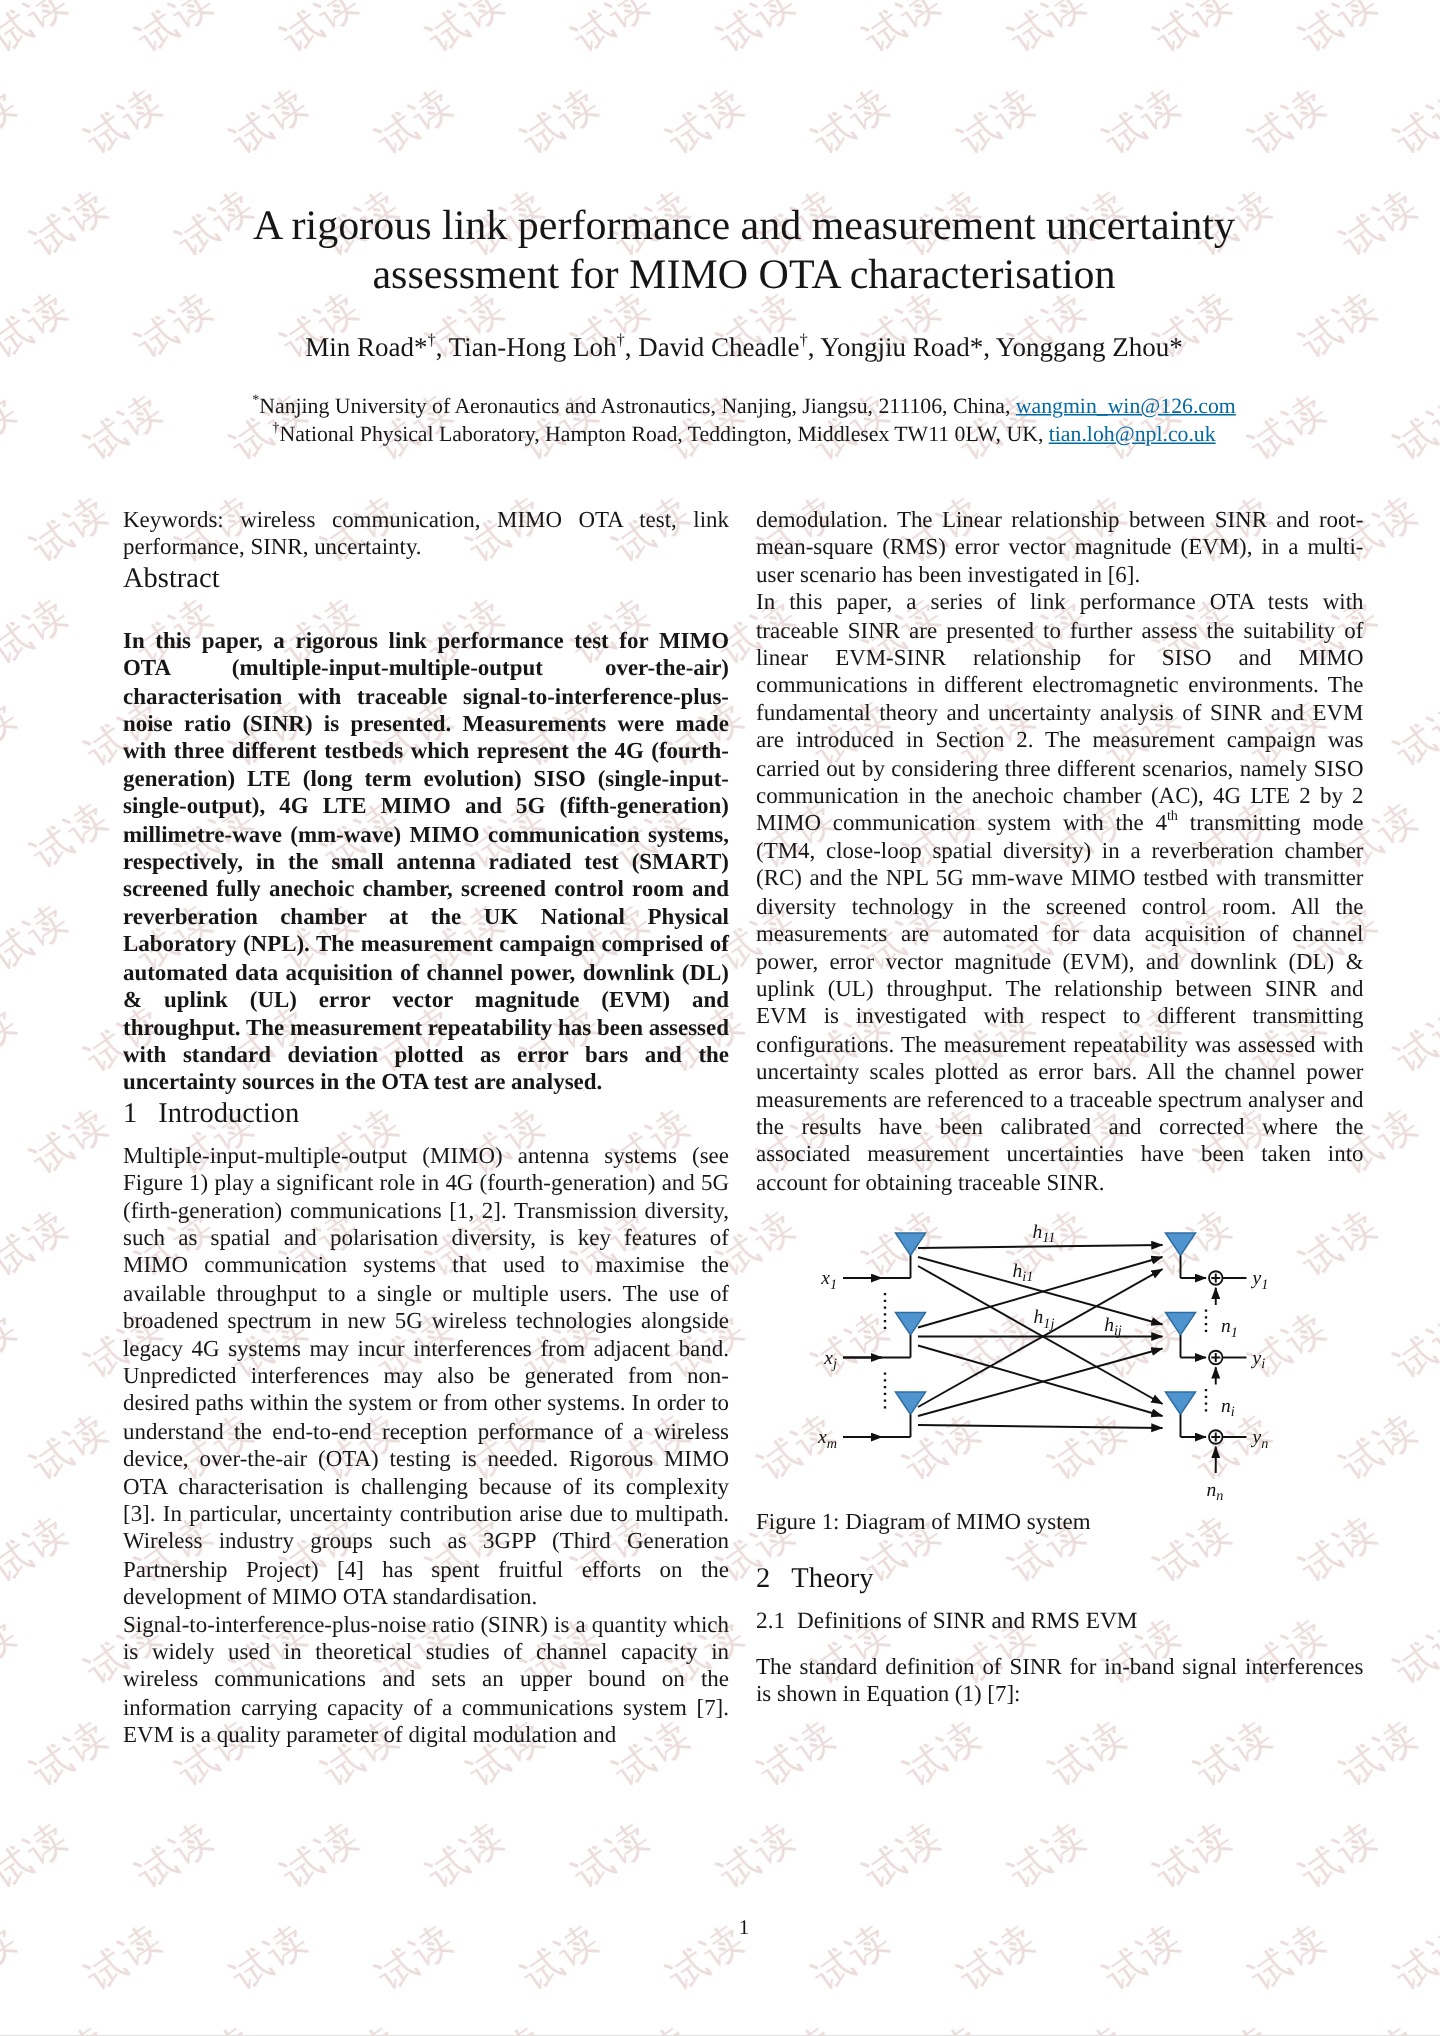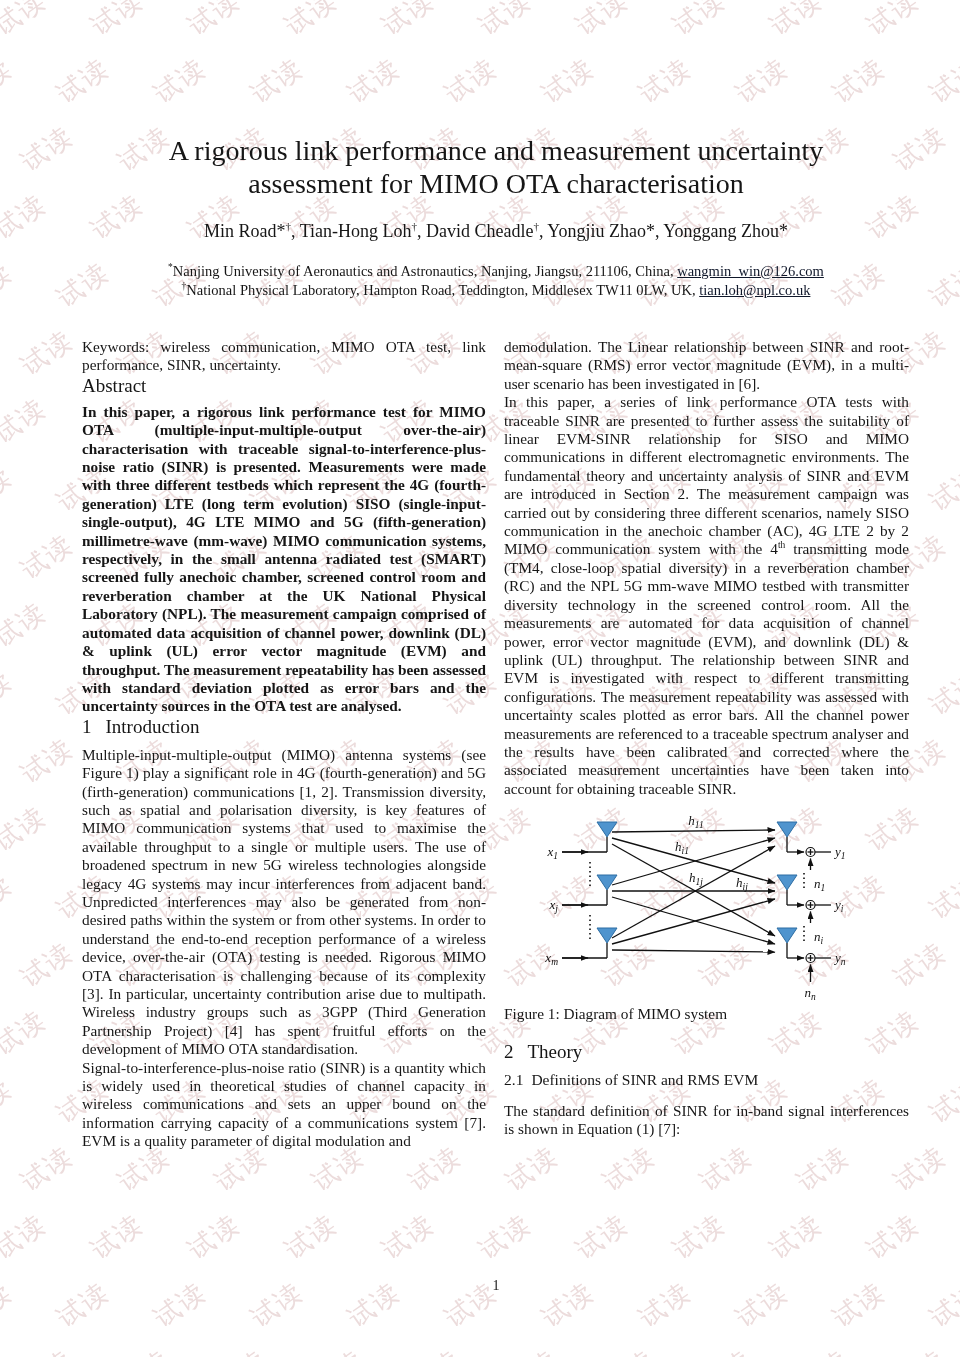--- a/index.html
+++ b/index.html
@@ -8,34 +8,34 @@
         font-family:"Liberation Serif",serif;color:#161616;overflow:hidden;}
   .wm-layer{position:absolute;left:0;top:0;width:960px;height:1357px;z-index:0;pointer-events:none;}
   .content{position:absolute;left:16px;top:0;width:960px;height:1357px;z-index:1;}
 
   .title-block{position:absolute;top:134px;left:0;width:960px;text-align:center;}
   .paper-title{font-size:28px;line-height:33px;max-width:700px;margin:0 auto;font-weight:normal;}
   .authors{margin-top:21px;font-size:18px;}
   .authors sup{font-size:11px;}
   .affils{margin-top:20px;font-size:14.5px;line-height:19px;}
   .affils sup{font-size:9.5px;}
-  .email{color:#0f172a;text-decoration:underline;cursor:pointer;}
+  .email{color:#0369a1;text-decoration:underline;cursor:pointer;}
 
   .col{position:absolute;top:338px;text-align:justify;font-size:15.3px;line-height:18.4px;}
   .col-left{left:66px;width:404px;}
   .col-right{left:488px;width:405px;}
   .col p{margin:0;}
   .h-section{font-size:19px;line-height:22px;font-weight:normal;margin:0;}
   .h-section .hnum{margin-right:14px;}
   .h-sub{font-size:15.5px;line-height:19px;font-weight:normal;margin:0;text-align:left;}
   .h-sub .hnum{margin-right:8px;}
   sup{vertical-align:super;font-size:0.62em;line-height:0;}
 
   .mb-keywords{margin-bottom:19px;}
-  .mb-absh{margin-bottom:6px;}
+  .mb-absh{margin-bottom:22px;}
   .mb-abs{margin-bottom:24px;font-weight:bold;}
   .mb-introh{margin-bottom:8px;}
   .mb-introp1{margin-bottom:23px;}
   .mb-p0{margin-bottom:20px;}
   .figwrap{margin-top:14px;margin-bottom:0;}
   .figcaption{text-align:left;font-size:15.3px;margin-bottom:18px;}
   .mb-theoryh{margin-bottom:7px;}
   .mb-theorysub{margin-bottom:13px;}
 
   .footer{position:absolute;top:1278px;left:0;width:960px;text-align:center;font-size:14px;}
@@ -63,21 +63,21 @@
       </pattern>
     </defs>
     <rect x="0" y="0" width="960" height="1357" fill="url(#wm)"></rect>
   </svg>
 
   <div class="content">
 
     <div class="title-block">
       <div class="paper-title">A rigorous link performance and measurement uncertainty assessment for MIMO OTA characterisation</div>
       <div class="authors">
-        <span><span>Min Road*</span><sup>†</sup></span><span><span>, Tian-Hong Loh</span><sup>†</sup></span><span><span>, David Cheadle</span><sup>†</sup></span><span><span>, Yongjiu Zhao*</span><sup></sup></span><span><span>, Yonggang Zhou*</span><sup></sup></span>
+        <span><span>Min Road*</span><sup>†</sup></span><span><span>, Tian-Hong Loh</span><sup>†</sup></span><span><span>, David Cheadle</span><sup>†</sup></span><span><span>, Yongjiu Road*</span><sup></sup></span><span><span>, Yonggang Zhou*</span><sup></sup></span>
       </div>
       <div class="affils">
         <div><sup>*</sup><span>Nanjing University of Aeronautics and Astronautics, Nanjing, Jiangsu, 211106, China, </span><a class="email">wangmin_win@126.com</a></div>
         <div><sup>†</sup><span>National Physical Laboratory, Hampton Road, Teddington, Middlesex TW11 0LW, UK, </span><a class="email">tian.loh@npl.co.uk</a></div>
       </div>
     </div>
 
     <div class="col col-left">
       <p class="mb-keywords">Keywords: wireless communication, MIMO OTA test, link performance, SINR, uncertainty.</p>
       <h2 class="h-section mb-absh">Abstract</h2>

